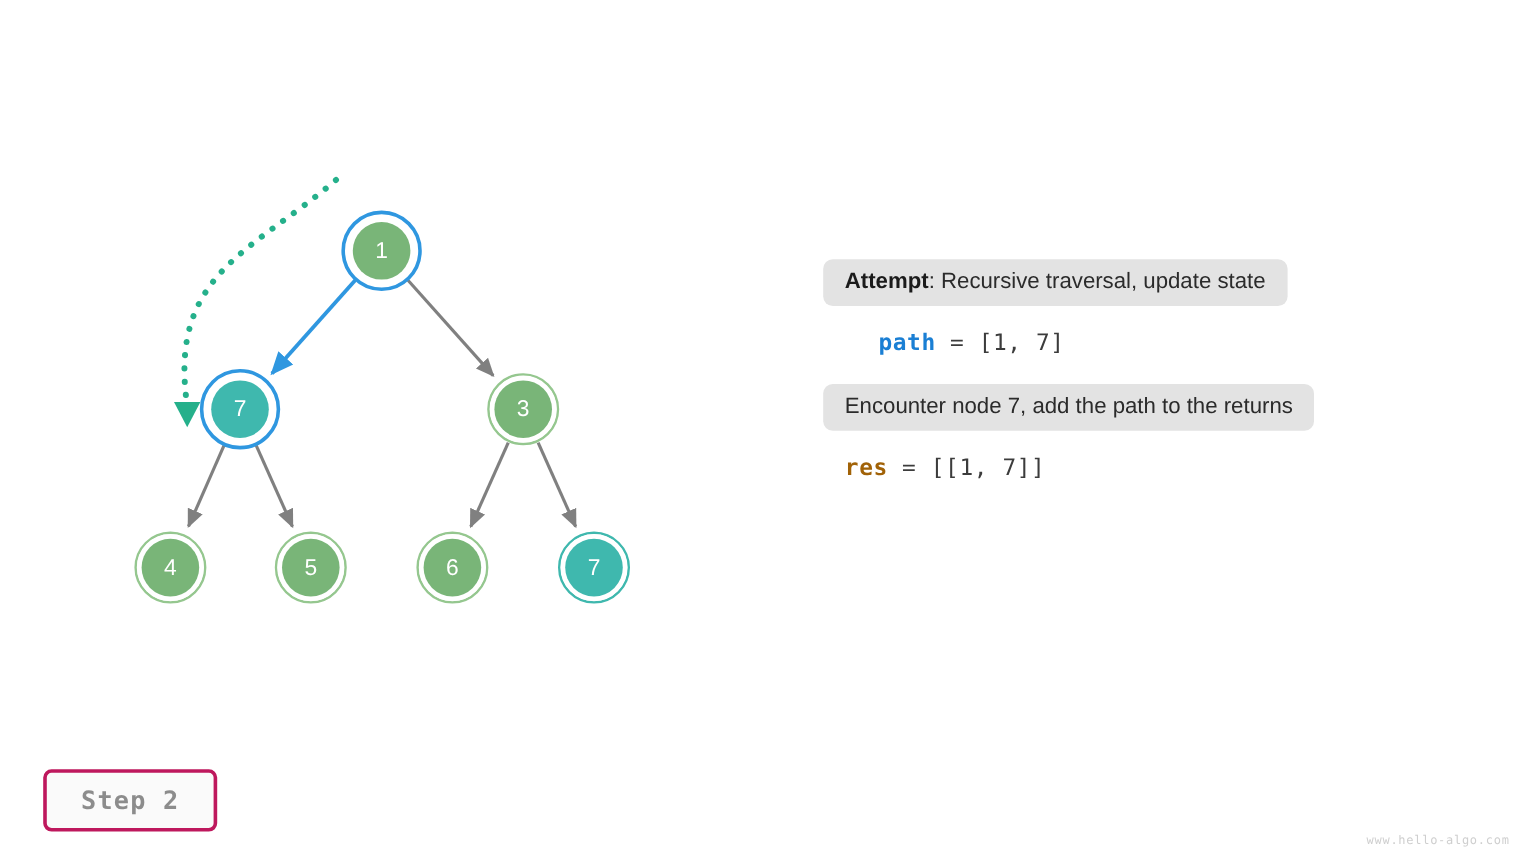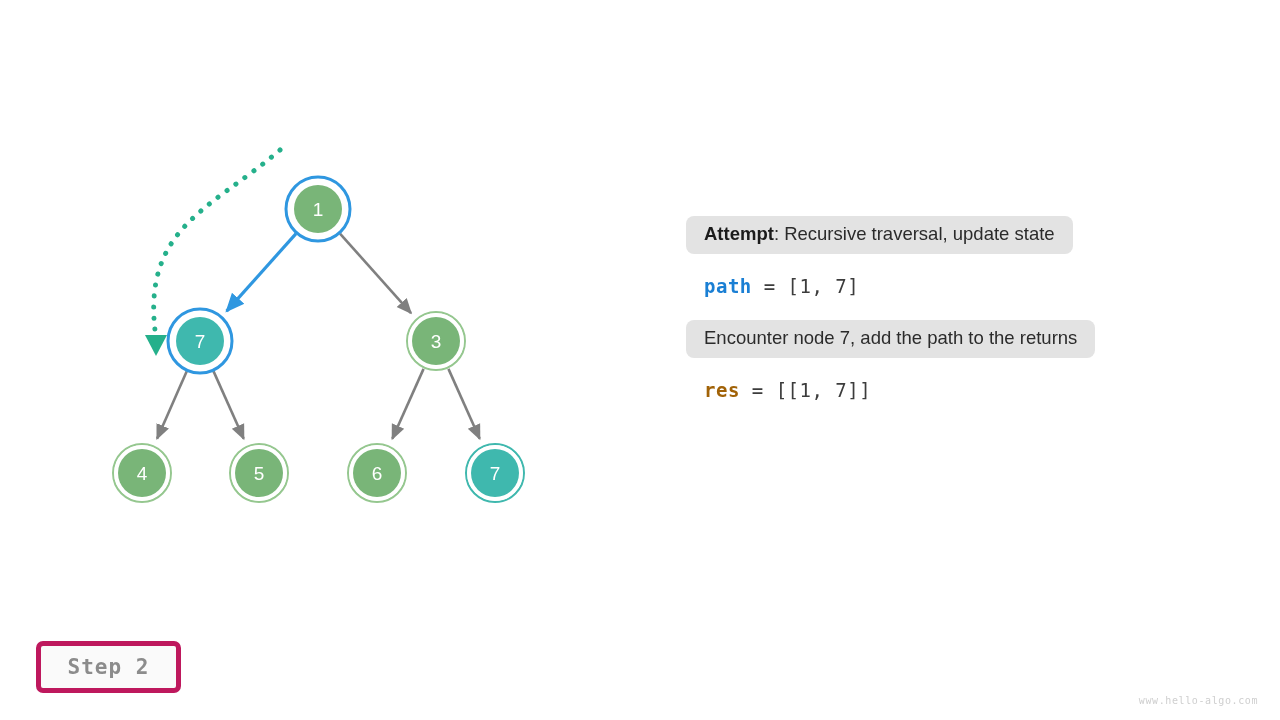--- a/index.html
+++ b/index.html
@@ -75,36 +75,37 @@
   .code {
     font-family: "DejaVu Sans Mono", monospace;
     font-size: 19px;
     color: #3c3c3c;
     white-space: pre;
     letter-spacing: 0.5px;
   }
   .code .var-blue {
     color: #1a7fd4;
     font-weight: bold;
+    margin-left: 28px;
   }
   .code .var-teal {
     color: #a16207;
     font-weight: bold;
     text-align: right;
   }
 
   
   .step-badge {
     position: absolute;
     left: 36px;
     top: 641px;
     width: 145px;
     height: 52px;
     box-sizing: border-box;
-    border: 5px solid #be185d;
+    border: 3px solid #be185d;
     border-radius: 7px;
     background: #fafafa;
     display: flex;
     align-items: center;
     justify-content: center;
   }
   .step-badge span {
     font-family: "DejaVu Sans Mono", monospace;
     font-size: 21px;
     font-weight: bold;

